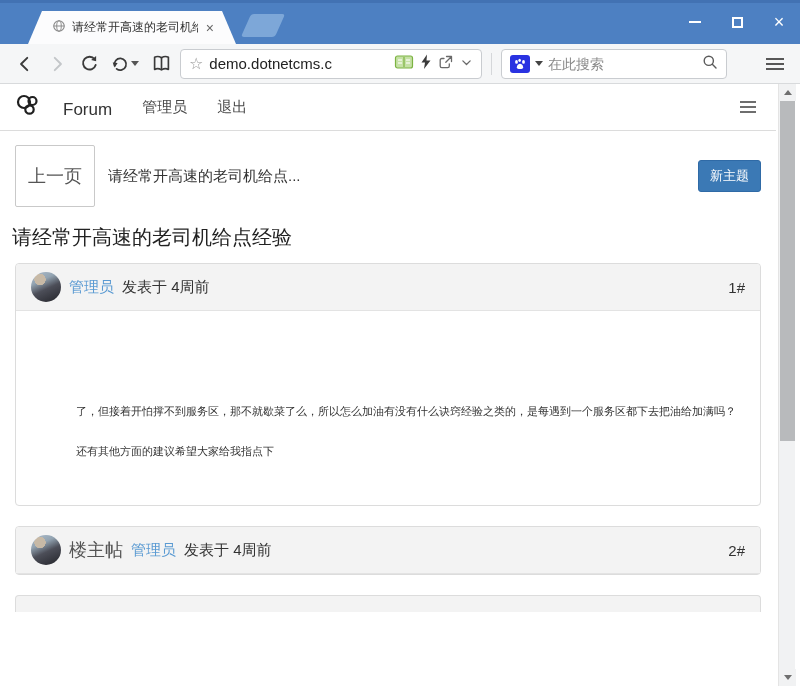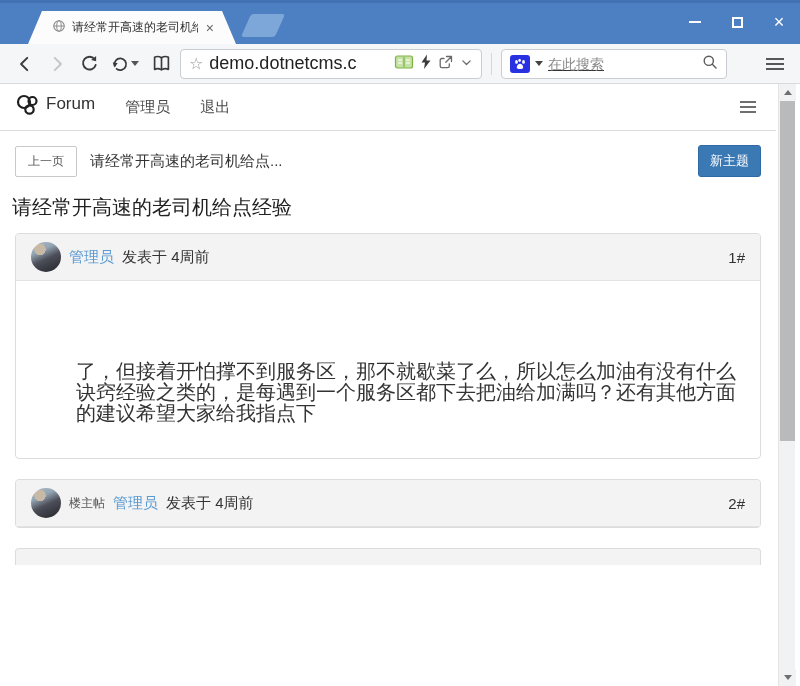--- a/index.html
+++ b/index.html
@@ -26,30 +26,30 @@
   
   .toolbar { height:40px; background:#f5f6f7; border-bottom:1px solid #d8dadc;
     display:flex; align-items:center; padding:0 12px; gap:6px; }
   .tool { width:26px; height:28px; display:flex; align-items:center; justify-content:center; flex:none; }
   .tool svg { display:block; }
   .undo-caret { width:0; height:0; border-left:4px solid transparent; border-right:4px solid transparent;
     border-top:5px solid #555; margin-left:2px; }
   .addressbar { height:30px; background:#fff; border:1px solid #c9ccd0; border-radius:4px;
     display:flex; align-items:center; padding:0 8px; width:302px; flex:none; gap:6px; }
   .star-icon { font-size:16px; color:#999; }
-  .url-text { font-size:18px; color:#222; flex:1; white-space:nowrap; overflow:hidden; }
+  .url-text { font-size:15px; color:#222; flex:1; white-space:nowrap; overflow:hidden; }
   .bar-sep { width:1px; height:22px; background:#d5d7da; margin:0 3px; flex:none; }
   .searchbox { height:30px; background:#fff; border:1px solid #c9ccd0; border-radius:4px;
     display:flex; align-items:center; padding:0 8px; width:226px; flex:none; gap:5px; }
   .baidu-box { width:20px; height:18px; background:#2932e1; border-radius:3px;
     display:flex; align-items:center; justify-content:center; flex:none; }
   .baidu-caret { width:0; height:0; border-left:4px solid transparent; border-right:4px solid transparent;
     border-top:5px solid #444; }
   .search-input { border:none; outline:none; flex:1; font-size:14px; color:#333; min-width:0;
-    font-family:"Liberation Sans","DejaVu Sans",sans-serif; background:transparent;text-decoration:underline; }
+    font-family:"Liberation Sans","DejaVu Sans",sans-serif; background:transparent; }
   .search-input::placeholder { color:#8a8a8a; }
   .menu-btn { margin-left:auto; }
 
   
   .page { position:relative; height:602px; background:#fff; overflow:hidden; }
   .content { height:602px; overflow:hidden; padding-right:24px; }
 
   
   .scrollbar { position:absolute; top:0; right:5px; width:17px; height:602px; background:#f1f2f3;
     border-left:1px solid #e4e4e4; }
@@ -57,51 +57,51 @@
     display:flex; align-items:center; justify-content:center; }
   .scroll-up { top:0; } .scroll-down { bottom:0; }
   .tri-up { width:0; height:0; border-left:4px solid transparent; border-right:4px solid transparent;
     border-bottom:5px solid #6f6f6f; }
   .tri-down { width:0; height:0; border-left:4px solid transparent; border-right:4px solid transparent;
     border-top:5px solid #6f6f6f; }
   .scroll-thumb { position:absolute; top:17px; left:1px; width:15px; height:340px; background:#b8babc; }
 
   
   .navbar { height:47px; border-bottom:1px solid #dcdcdc; display:flex; align-items:center; padding:0 15px; }
-  .brand { display:flex; align-items:flex-start; gap:7px; }
+  .brand { display:flex; align-items:flex-end; gap:24px; }
   .brand-name { font-size:17px; color:#333; }
   .nav-link { font-size:15px; color:#494949; margin-left:30px; }
   .nav-menu { margin-left:auto; }
 
   
   .crumb-row { display:flex; align-items:center; margin:14px 15px 0 15px; }
-  .btn-prev { background:#fff; border:1px solid #c9c9c9; border-radius:2px; padding:6px 12px;
-    font-size:12px; color:#555; }
+  .btn-prev { background:#fff; border:1px solid #c9c9c9; border-radius:2px; padding:18px 12px;
+    font-size:18px; color:#555; }
   .crumb-title { margin-left:13px; font-size:15px; color:#333; }
   .btn-new { margin-left:auto; background:#3b79b5; border:1px solid #2f6aa6; border-radius:3px;
     padding:6px 11px; font-size:13px; color:#fff; }
 
   .page-title { font-size:20px; font-weight:400; color:#222; margin:17px 15px 12px 12px; }
 
   
   .post { border:1px solid #dcdcdc; border-radius:4px; margin:0 15px 20px 15px; background:#fff; }
   .post-header { background:#f3f3f3; border-bottom:1px solid #e3e3e3; border-radius:4px 4px 0 0;
     display:flex; align-items:center; padding:8px 15px; gap:8px; }
   .avatar { width:30px; height:30px; border-radius:50%; flex:none;
     background:
       radial-gradient(circle at 30% 25%, #c7b9a6 0 18%, transparent 19%),
       linear-gradient(155deg, #aebdcb 0%, #93a4b2 30%, #4c4e58 55%, #23242a 100%); }
-  .op-badge { font-size:12px; color:#555; }
+  .op-badge { font-size:18px; color:#555; }
   .author-link { font-size:15px; color:#5a9ad2; }
   .post-meta { font-size:15px; color:#333; }
   .post-num { margin-left:auto; font-size:15px; color:#333; }
   .post-body { padding:20px 20px 34px 60px; }
   .img-gap-1 { height:60px; }
   .img-gap-2 { height:18px; }
-  .post-text { font-size:20px; line-height:21px; color:#333; }
+  .post-text { font-size:11px; line-height:40px; color:#333; }
 
   
   .post-peek { border:1px solid #dcdcdc; border-bottom:none; border-radius:4px 4px 0 0;
     margin:0 15px; background:#f3f3f3; height:17px; overflow:hidden; padding:9px 15px 0 40px; }
 </style>
 </head>
 <body>
 
 <div class="window">
 

